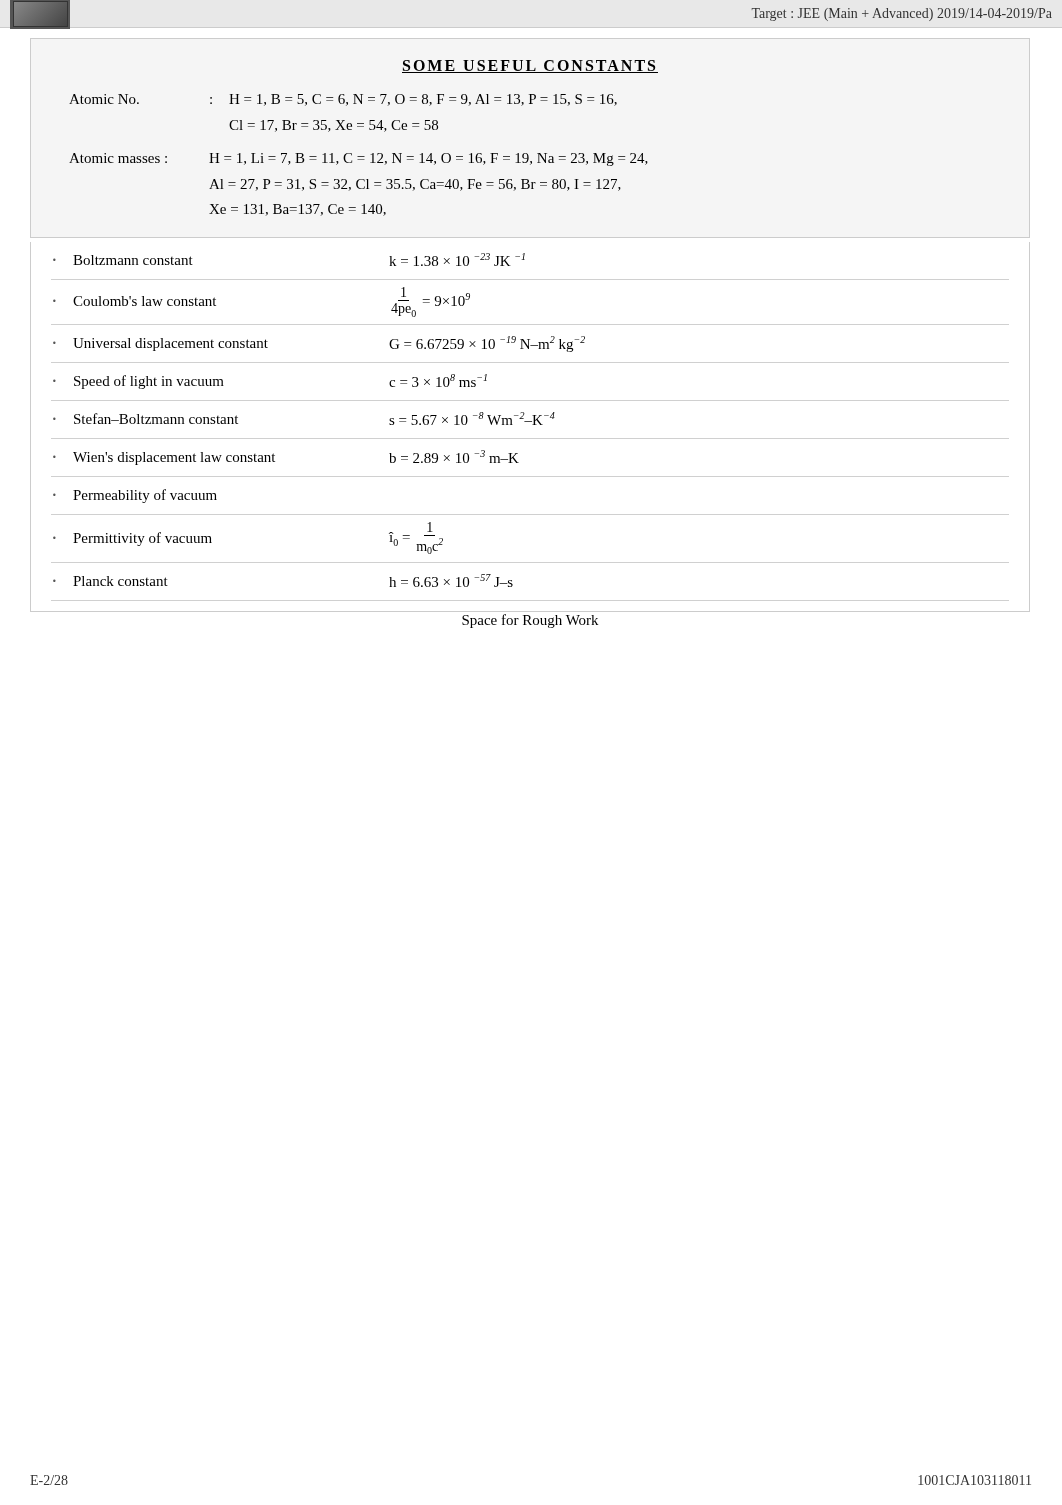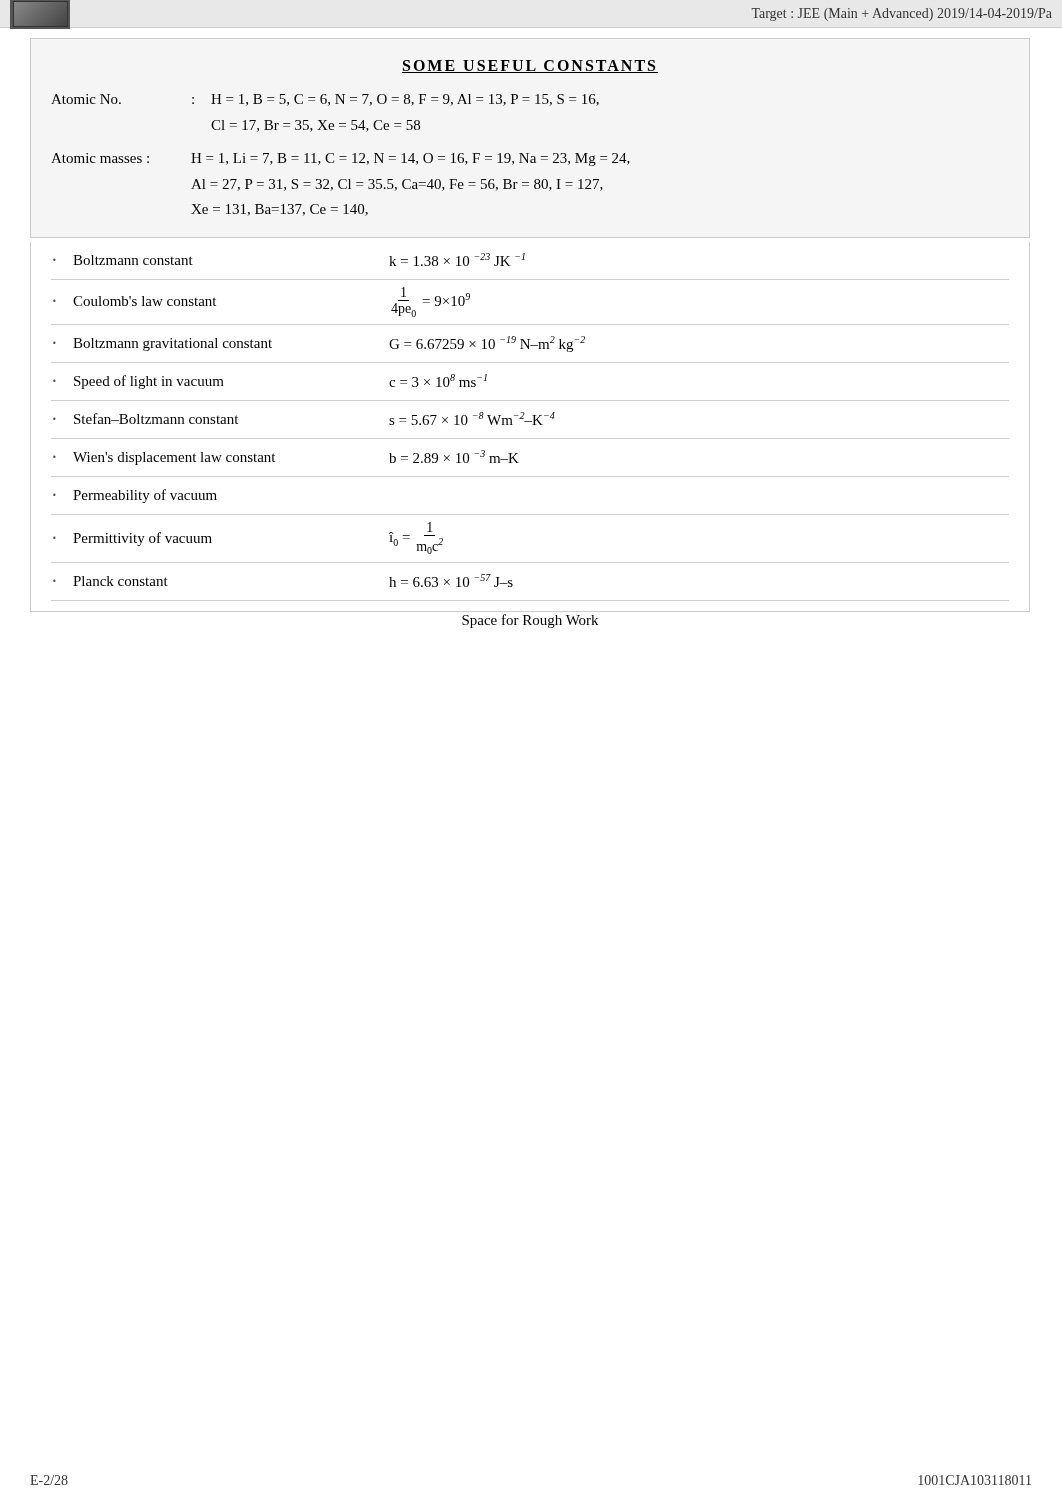--- a/index.html
+++ b/index.html
@@ -55,20 +55,21 @@
       font-weight: bold;
       letter-spacing: 2px;
       text-decoration: underline;
       margin: 10px 0 8px 0;
       color: #000;
     }
     .atomic-row {
       display: flex;
       padding: 4px 0;
       line-height: 1.6;
+      margin-left: 18px;
     }
     .atomic-label {
       min-width: 140px;
       font-size: 15px;
     }
     .atomic-colon {
       min-width: 20px;
     }
     .atomic-content {
       flex: 1;
@@ -192,21 +193,21 @@
           <div class="constant-row">
             <div class="constant-bullet">·</div>
             <div class="constant-name">Coulomb's law constant</div>
             <div class="constant-value"><span class="fraction">
                 <span class="numerator">1</span>
                 <span class="denominator">4pe<sub>0</sub></span>
               </span> = 9×10<sup>9</sup></div>
           </div>
           <div class="constant-row">
             <div class="constant-bullet">·</div>
-            <div class="constant-name">Boltzmann gravitational constant</div>
+            <div class="constant-name">Universal displacement constant</div>
             <div class="constant-value">G = 6.67259 × 10 <sup>−19</sup> N–m<sup>2</sup> kg<sup>−2</sup></div>
           </div>
           <div class="constant-row">
             <div class="constant-bullet">·</div>
             <div class="constant-name">Speed of light in vacuum</div>
             <div class="constant-value">c = 3 × 10<sup>8</sup> ms<sup>−1</sup></div>
           </div>
           <div class="constant-row">
             <div class="constant-bullet">·</div>
             <div class="constant-name">Stefan–Boltzmann constant</div>

